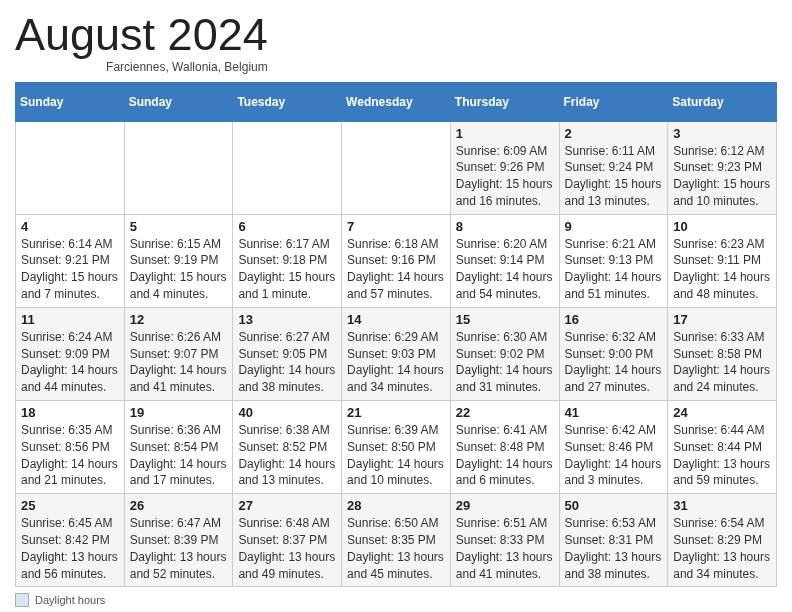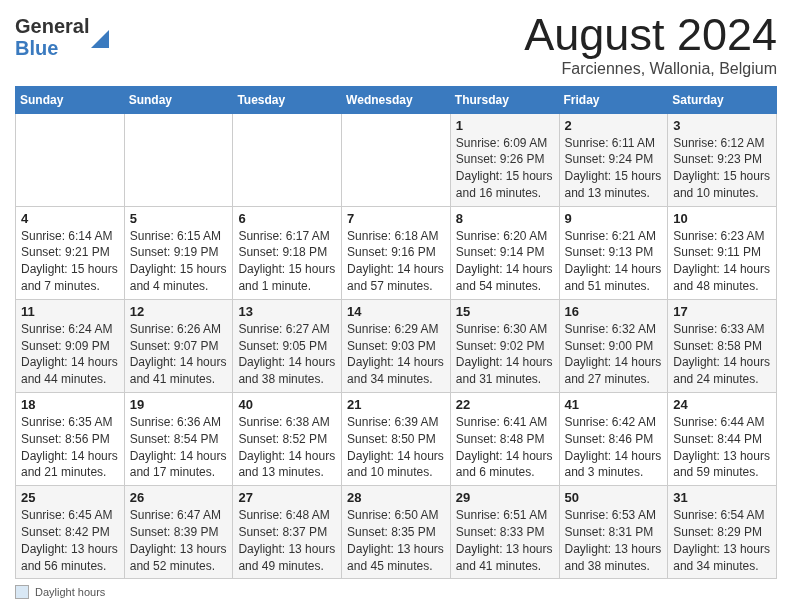--- a/index.html
+++ b/index.html
@@ -29,34 +29,34 @@
     .title-block {
       text-align: right;
     }
     .month-year {
       font-size: 45px;
       font-weight: normal;
       color: #222;
       line-height: 1.1;
     }
     .location {
-      font-size: 16px;
+      font-size: 12px;
       color: #444;
     }
     table {
       width: 100%;
       border-collapse: collapse;
       table-layout: fixed;
     }
     thead tr th {
       background-color: #3a7abf;
       color: #fff;
       font-size: 12px;
       font-weight: bold;
-      padding: 6px 4px;
+      padding: 12px 4px;
       text-align: left;
       border: 1px solid #3a7abf;
     }
     tbody tr td {
       vertical-align: top;
       border: 1px solid #ccc;
       padding: 4px 5px;
       font-size: 10px;
       color: #333;
       height: 80px;
@@ -96,31 +96,20 @@
       height: 14px;
       background: #d9e8f5;
       border: 1px solid #aaa;
       display: inline-block;
     }
   </style>
 </head>
 <body>
 
 <div class="header">
-  <div class="logo">
-    <div class="logo-text">
-      <span style="font-size:20px;font-weight:bold;color:#333;line-height:1.1;">General</span>
-      <span style="font-size:20px;font-weight:bold;color:#3a7abf;line-height:1.1;">Blue</span>
-    </div>
-    <div style="margin-left:2px;margin-top:4px;">
-      <svg width="18" height="22" viewBox="0 0 18 22">
-        <polygon points="0,22 18,22 18,4" fill="#3a7abf"></polygon>
-      </svg>
-    </div>
-  </div>
   <div class="title-block">
     <div class="month-year">August 2024</div>
     <div class="location">Farciennes, Wallonia, Belgium</div>
   </div>
 </div>
 
 <table>
   <thead>
     <tr>
     <th>Sunday</th>

